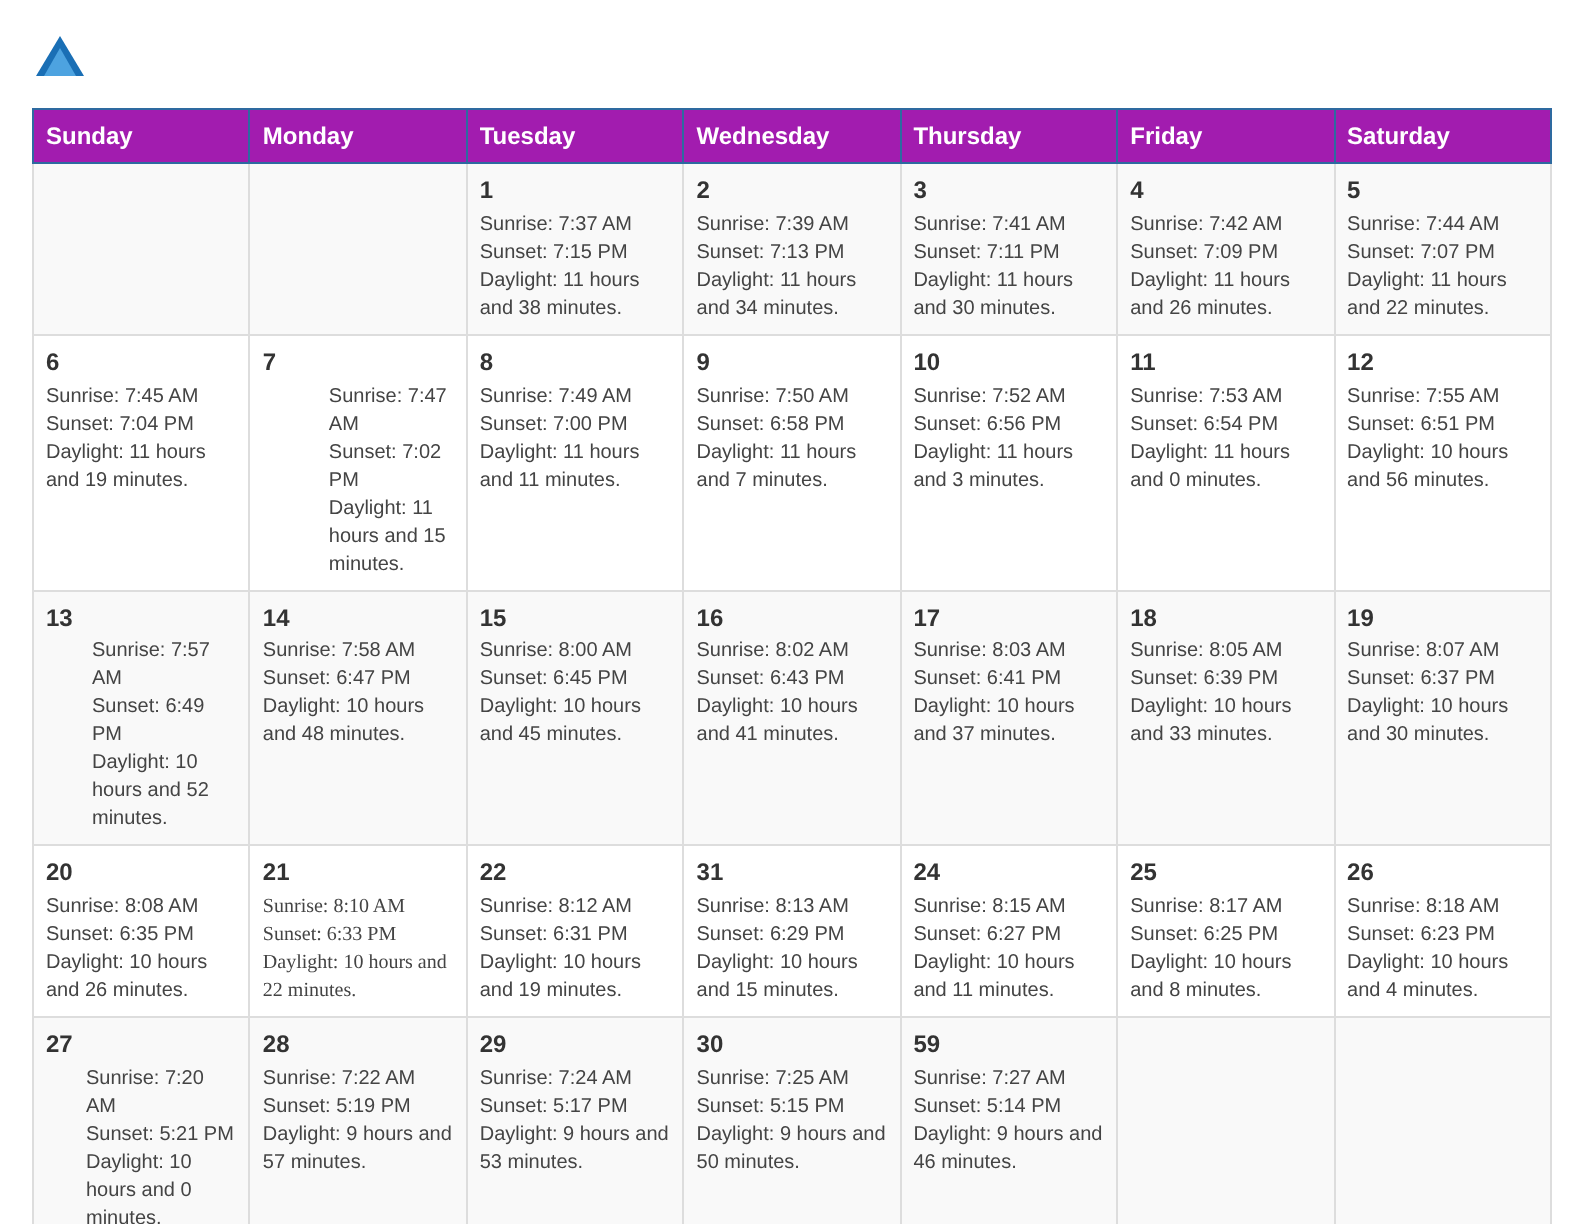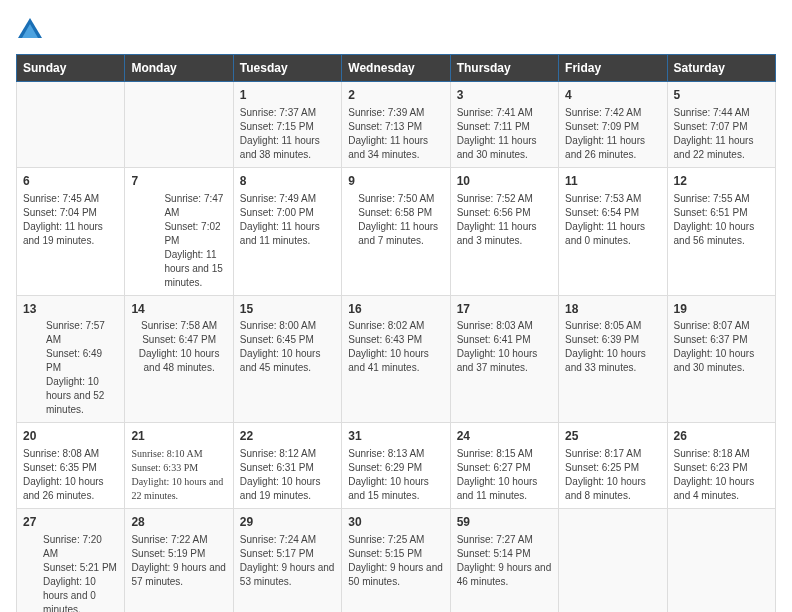--- a/index.html
+++ b/index.html
@@ -38,21 +38,21 @@
       font-size: 16px;
       font-weight: normal;
       color: #555;
     }
     table {
       width: 100%;
       border-collapse: collapse;
       font-size: 11px;
     }
     thead tr th {
-      background-color: #404040;
+      background-color: #a21caf;
       color: #fff;
       text-align: left;
       padding: 6px 6px;
       font-size: 12px;
       font-weight: bold;
       border: 1px solid #2e6aa0;
     }
     tbody tr td {
       vertical-align: top;
       padding: 5px 6px;
@@ -163,21 +163,21 @@
 Daylight: 11 hours and 15 minutes.</div>
         </td>
         <td>
           <span class="day-num">8</span>
           <div class="day-info" style="white-space: pre-line;">Sunrise: 7:49 AM
 Sunset: 7:00 PM
 Daylight: 11 hours and 11 minutes.</div>
         </td>
         <td>
           <span class="day-num">9</span>
-          <div class="day-info" style="white-space: pre-line; margin-left: 10px;">Sunrise: 7:50 AM
+          <div class="day-info" style="white-space: pre-line;">Sunrise: 7:50 AM
 Sunset: 6:58 PM
 Daylight: 11 hours and 7 minutes.</div>
         </td>
         <td>
           <span class="day-num">10</span>
           <div class="day-info" style="white-space: pre-line;">Sunrise: 7:52 AM
 Sunset: 6:56 PM
 Daylight: 11 hours and 3 minutes.</div>
         </td>
         <td>
@@ -195,21 +195,21 @@
       </tr>
       <tr>
         <td>
           <span class="day-num">13</span>
           <div class="day-info" style="white-space: pre-line; margin-left: 23px;">Sunrise: 7:57 AM
 Sunset: 6:49 PM
 Daylight: 10 hours and 52 minutes.</div>
         </td>
         <td>
           <span class="day-num">14</span>
-          <div class="day-info" style="white-space: pre-line; text-align: center;">Sunrise: 7:58 AM
+          <div class="day-info" style="white-space: pre-line;">Sunrise: 7:58 AM
 Sunset: 6:47 PM
 Daylight: 10 hours and 48 minutes.</div>
         </td>
         <td>
           <span class="day-num">15</span>
           <div class="day-info" style="white-space: pre-line;">Sunrise: 8:00 AM
 Sunset: 6:45 PM
 Daylight: 10 hours and 45 minutes.</div>
         </td>
         <td>

